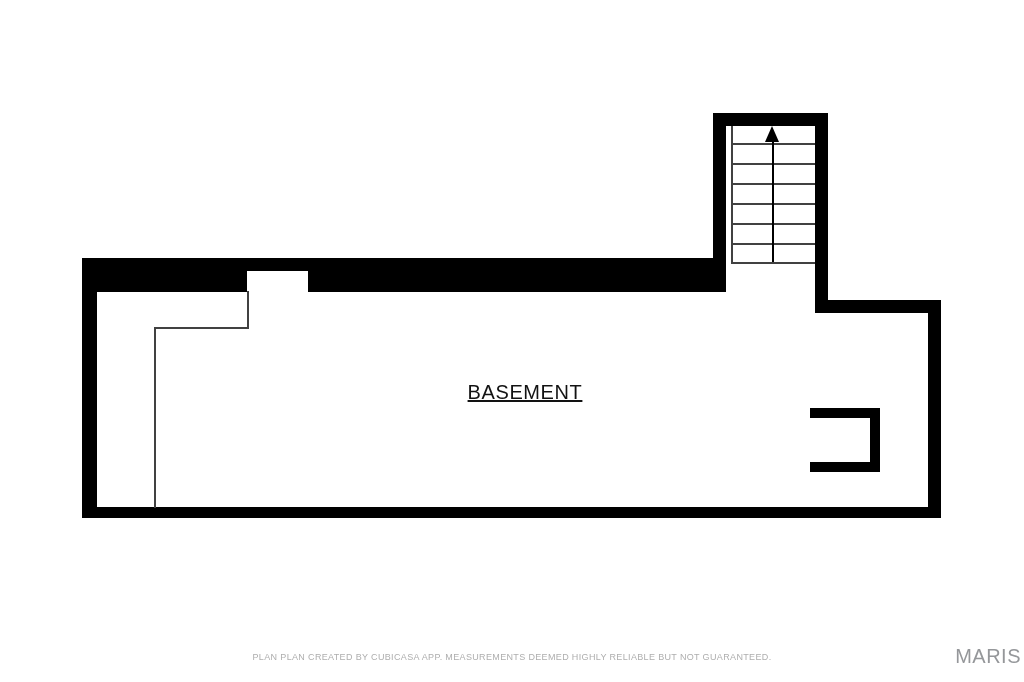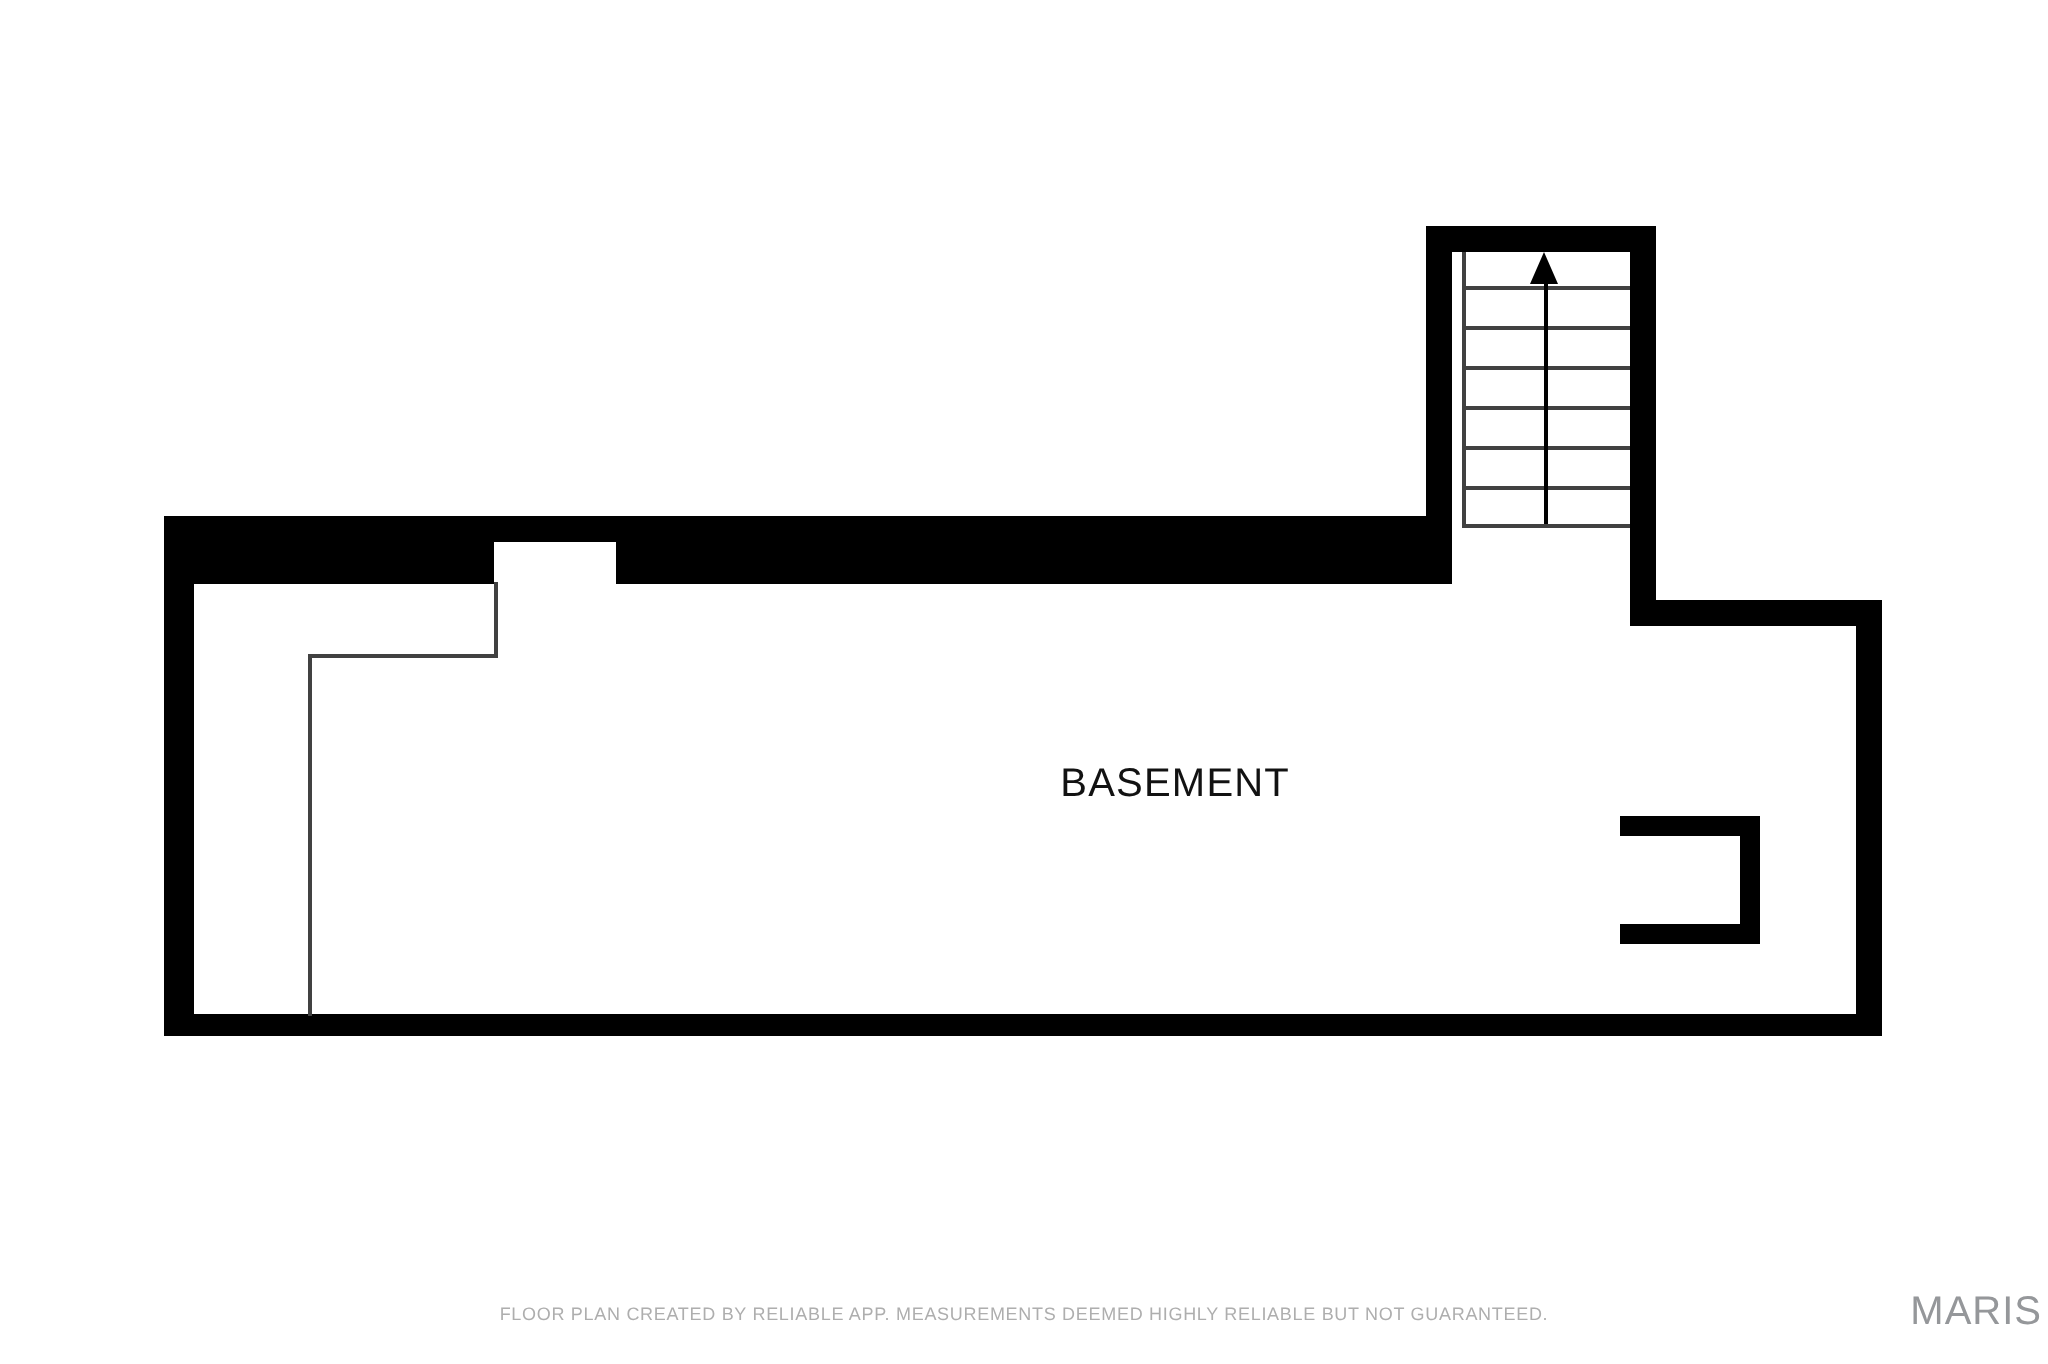--- a/index.html
+++ b/index.html
@@ -25,25 +25,26 @@
     width: 0; height: 0;
     border-left: 7px solid transparent;
     border-right: 7px solid transparent;
     border-bottom: 16px solid #000000;
   }
   .room-label {
     position: absolute;
     left: 405px;
     top: 381px;
     width: 240px;
-    text-align: right;
+    text-align: center;
     font-size: 20px;
     letter-spacing: 0.6px;
     color: #121212;
     white-space: nowrap;
+    text-decoration: underline;
   }
   .disclaimer {
     position: absolute;
     left: 0;
     top: 652px;
     width: 1024px;
     text-align: center;
     font-size: 9px;
     letter-spacing: 0.35px;
     color: #aeaeae;
@@ -85,15 +86,15 @@
       <div class="step-line" style="left: 731px; top: 163px; width: 84px; height: 2px; background: rgb(65, 65, 65);"></div>
       <div class="step-line" style="left: 731px; top: 183px; width: 84px; height: 2px; background: rgb(65, 65, 65);"></div>
       <div class="step-line" style="left: 731px; top: 203px; width: 84px; height: 2px; background: rgb(65, 65, 65);"></div>
       <div class="step-line" style="left: 731px; top: 223px; width: 84px; height: 2px; background: rgb(65, 65, 65);"></div>
       <div class="step-line" style="left: 731px; top: 243px; width: 84px; height: 2px; background: rgb(65, 65, 65);"></div>
       <div class="step-line" style="left: 731px; top: 262px; width: 84px; height: 2px; background: rgb(65, 65, 65);"></div>
       <div class="arrow-shaft" style="left: 772px; top: 142px; width: 2px; height: 120px; background: rgb(0, 0, 0);"></div>
       <div class="arrow-head" style="left: 765px; top: 126px; border-bottom-color: rgb(0, 0, 0);"></div>
     </div>
   <div class="room-label" style="color: rgb(18, 18, 18);">BASEMENT</div>
-  <div class="disclaimer" style="color: rgb(174, 174, 174);">FLOOR PLAN CREATED BY RELIABLE APP. MEASUREMENTS DEEMED HIGHLY RELIABLE BUT NOT GUARANTEED.</div>
+  <div class="disclaimer" style="color: rgb(174, 174, 174);">PLAN PLAN CREATED BY CUBICASA APP. MEASUREMENTS DEEMED HIGHLY RELIABLE BUT NOT GUARANTEED.</div>
   <div class="logo" style="color: rgb(149, 151, 154);">MARIS</div>
 </div>
 
 </body></html>

